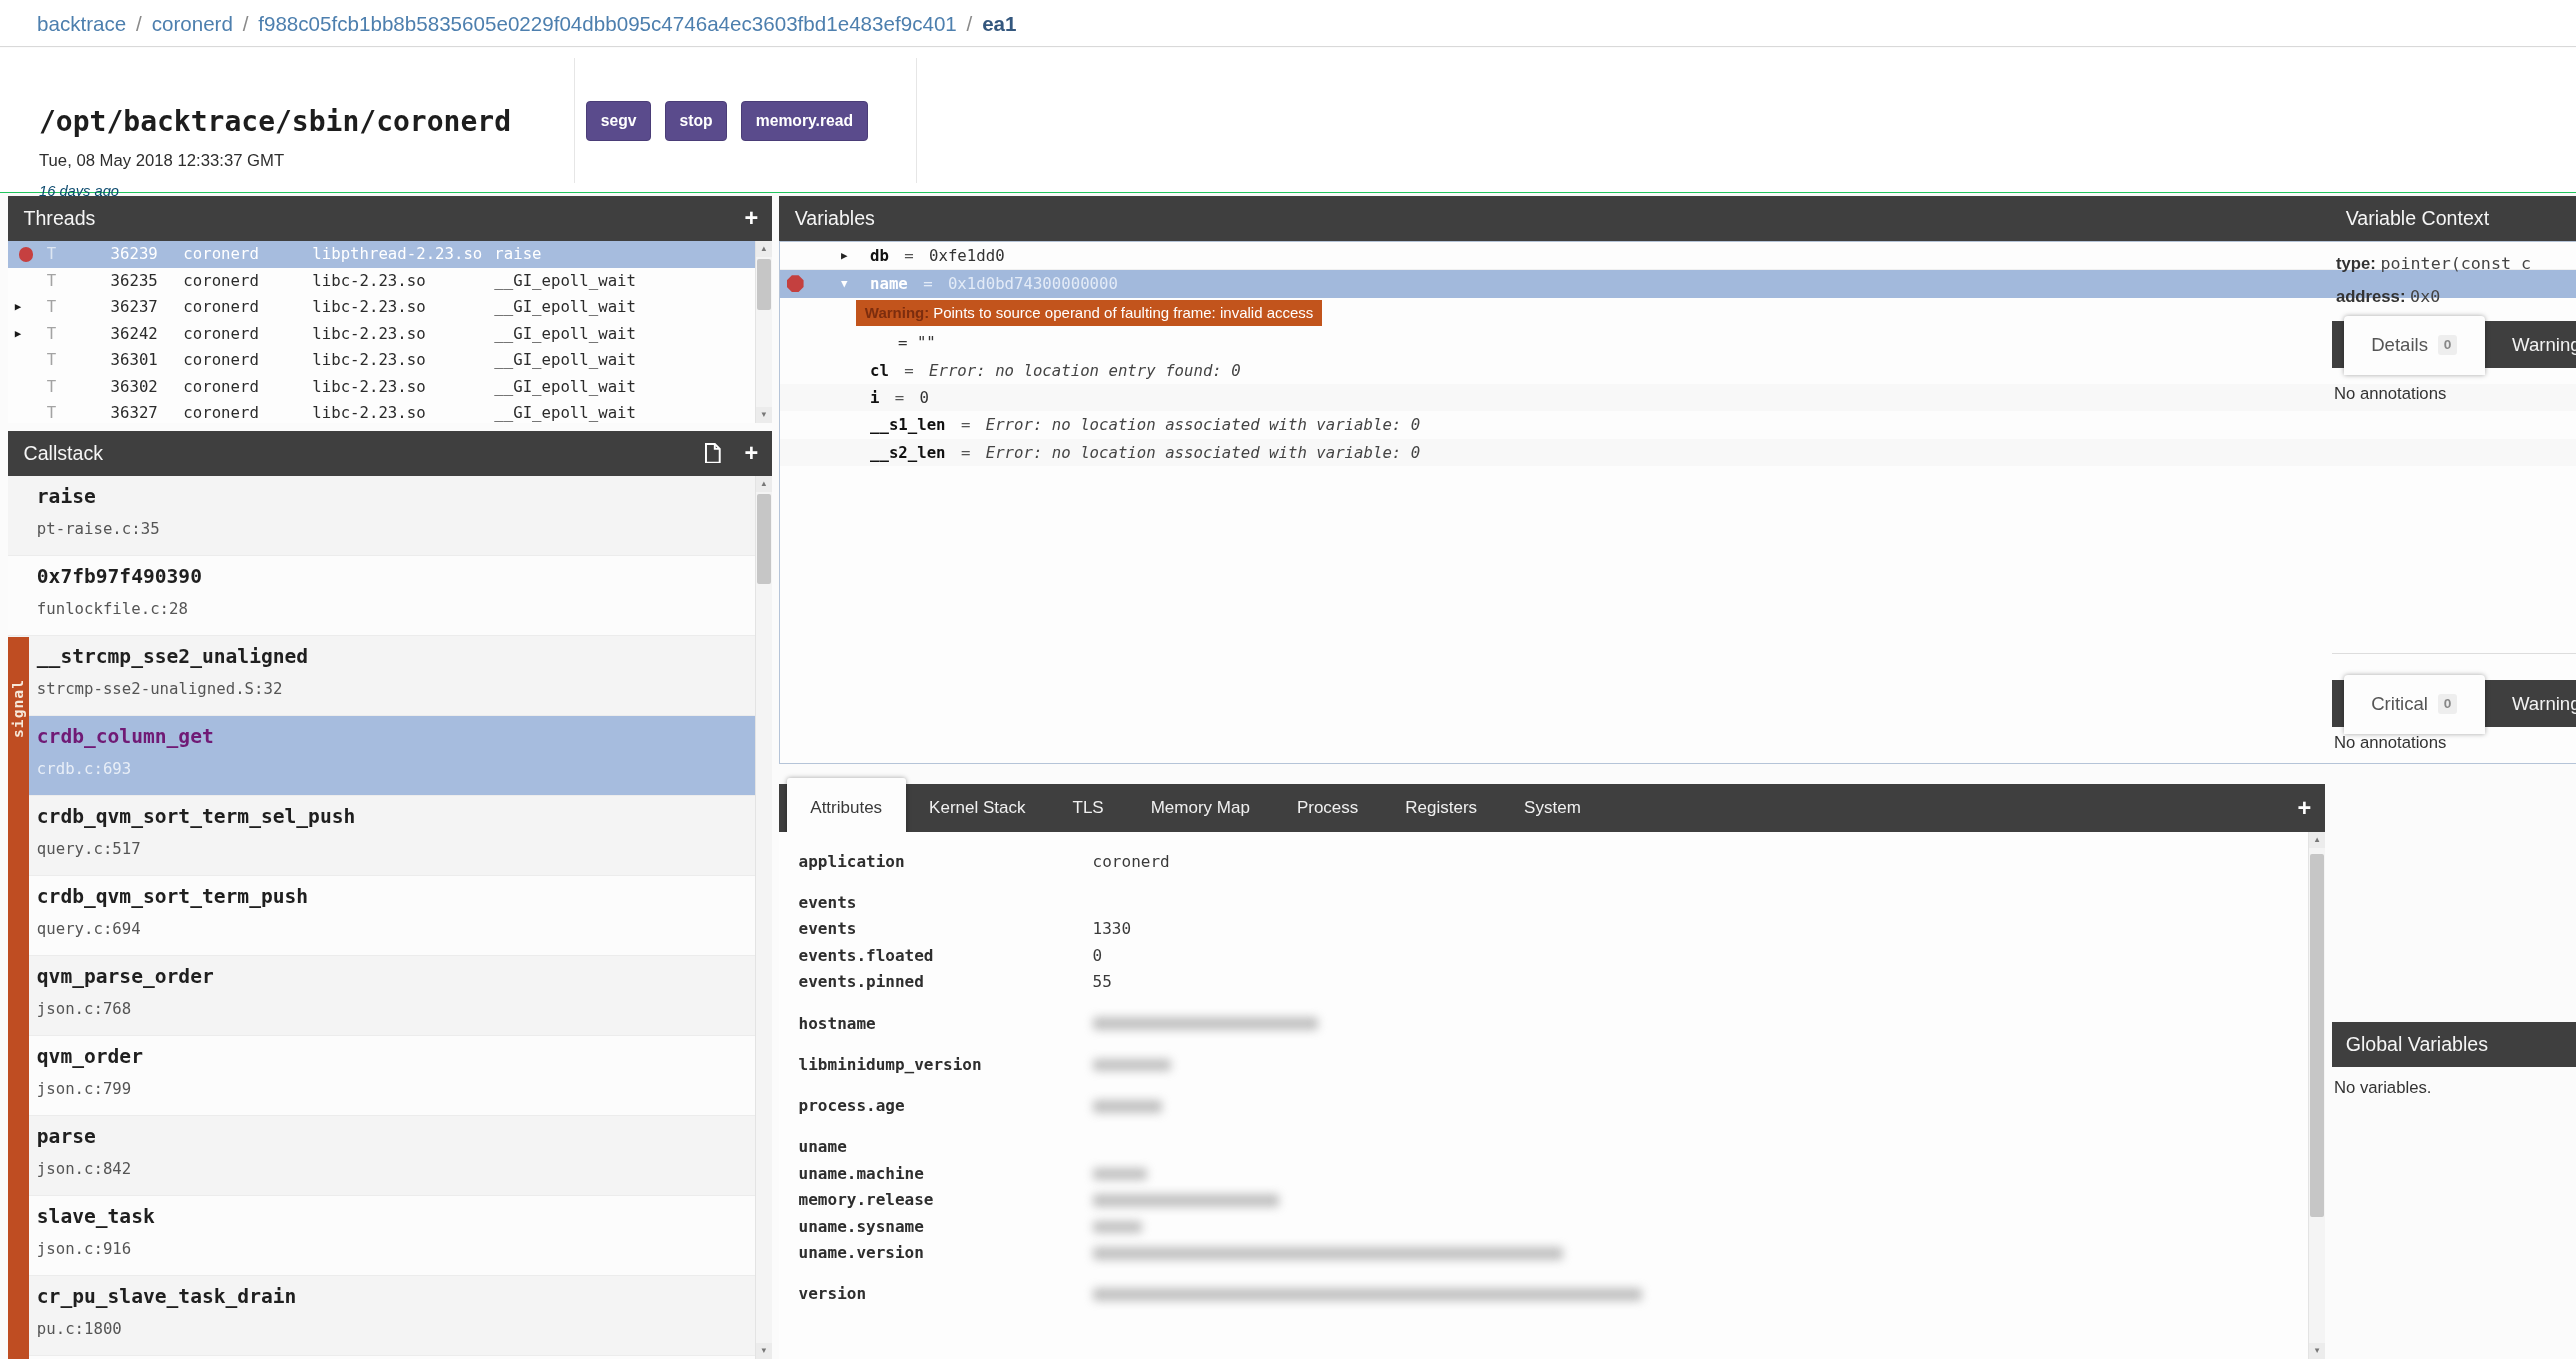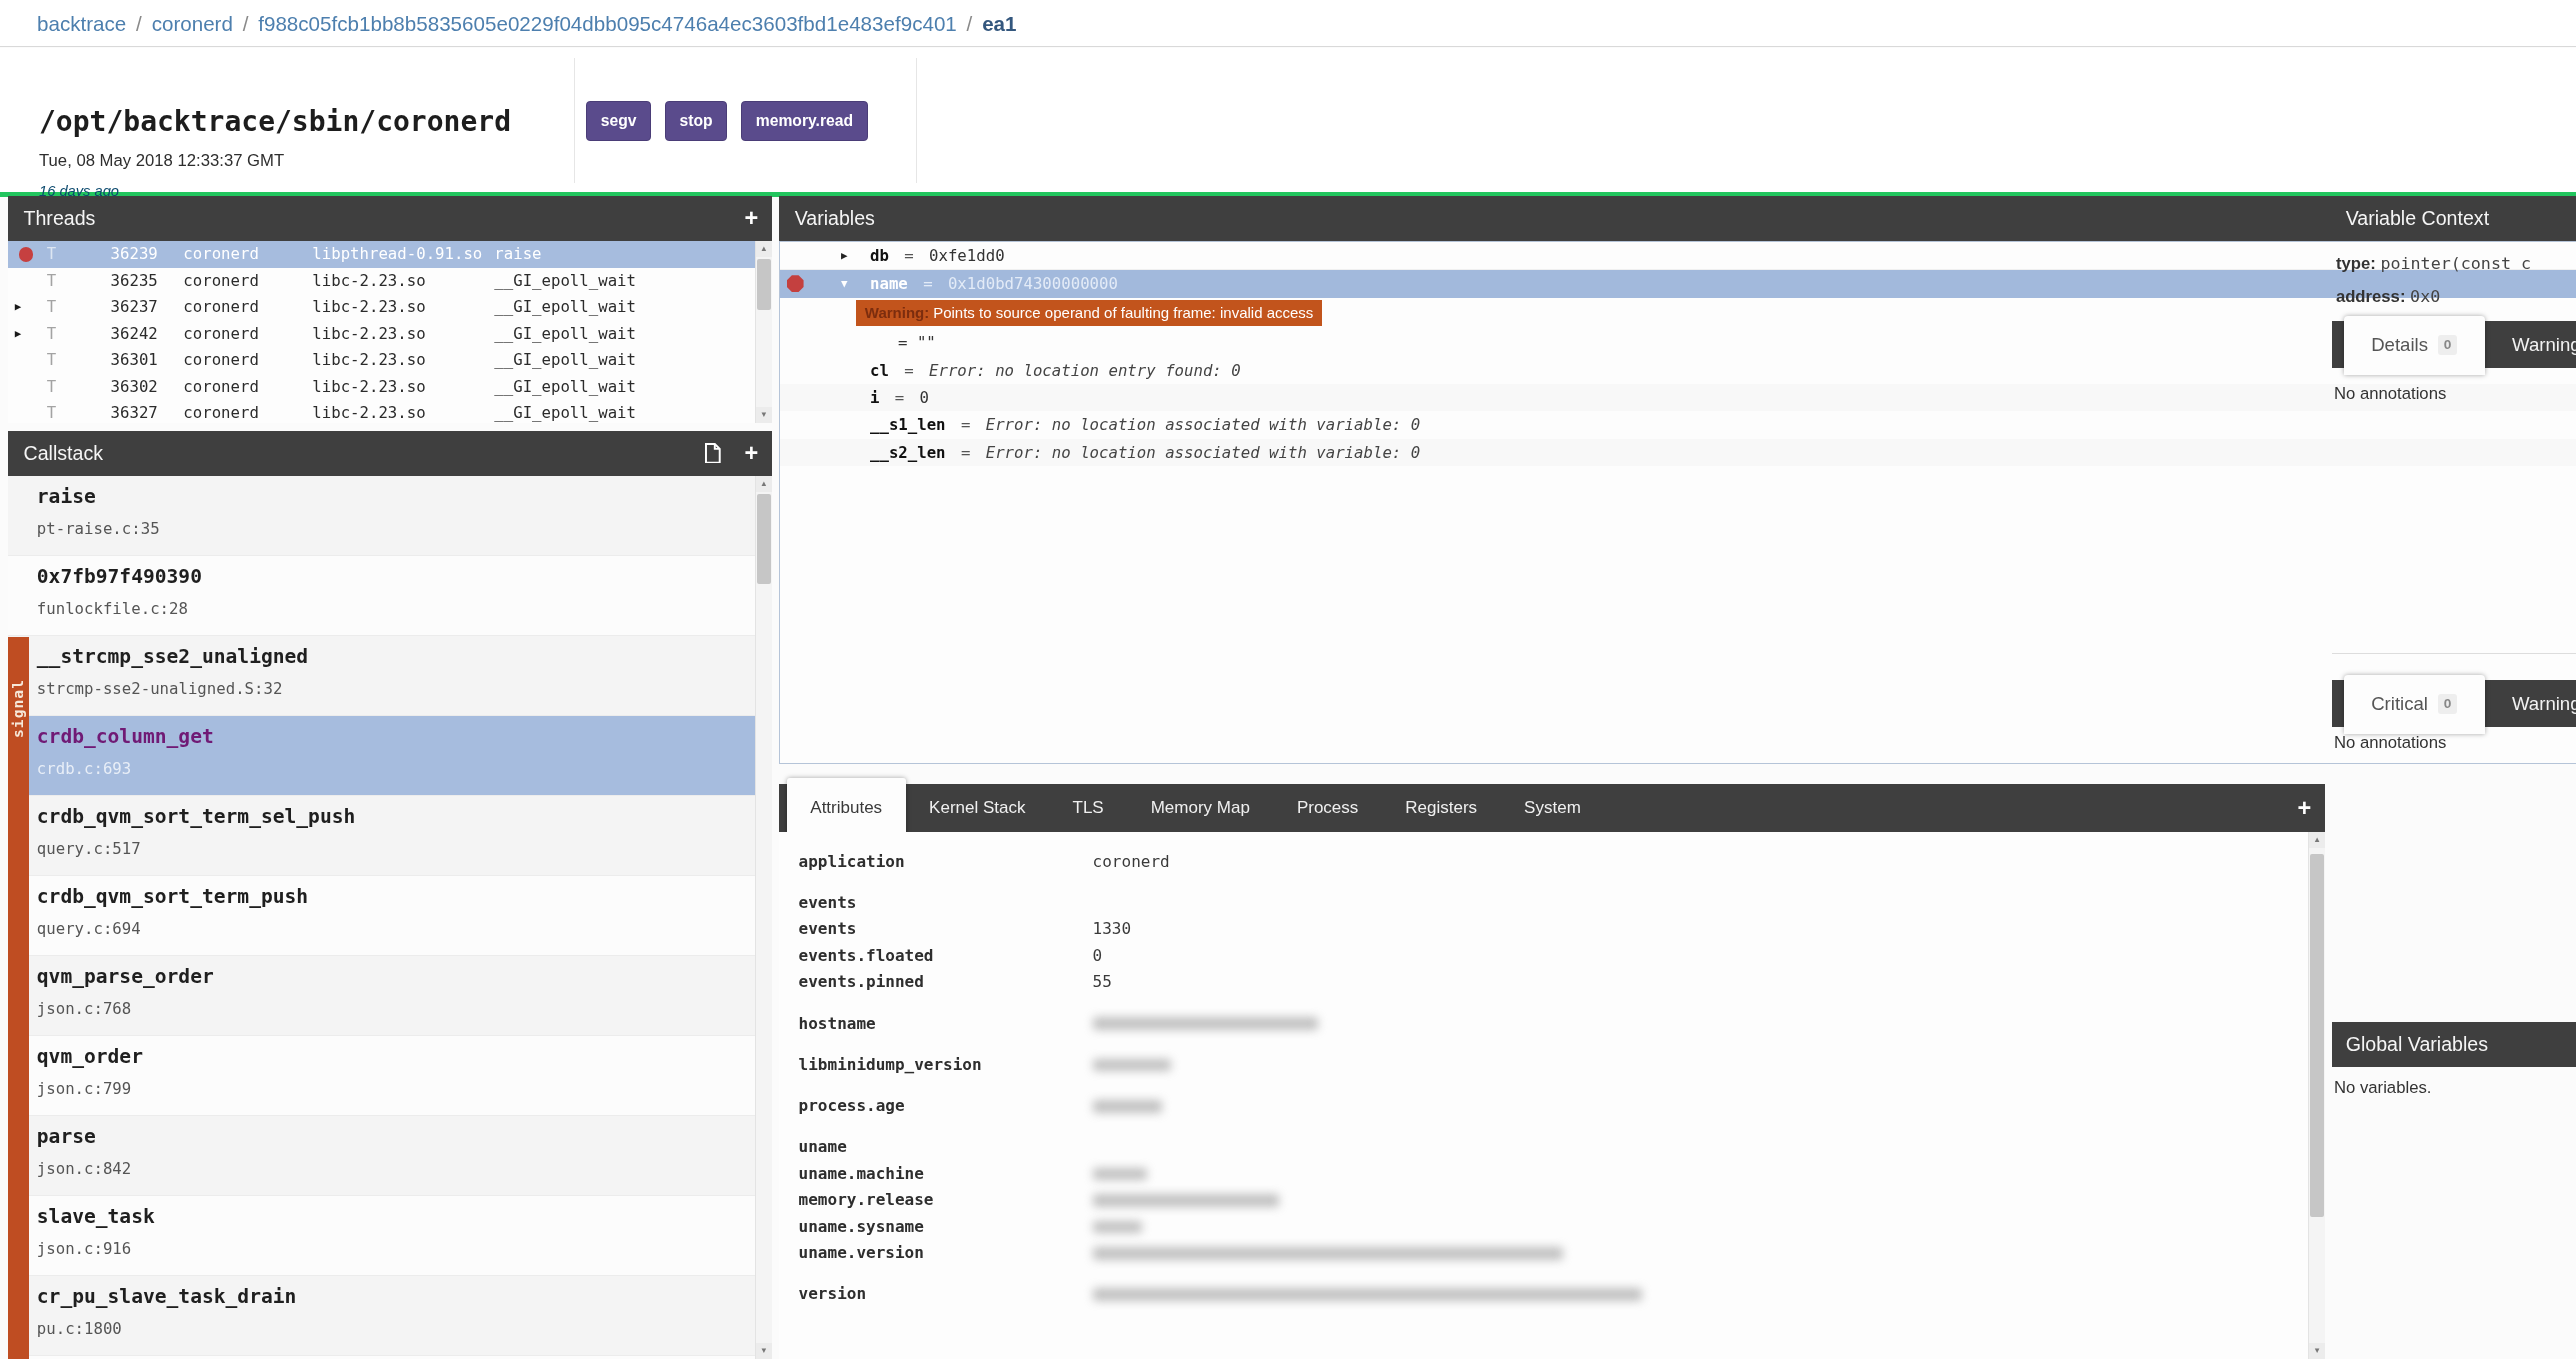--- a/index.html
+++ b/index.html
@@ -10,21 +10,21 @@
   
   .breadcrumb{position:absolute;top:0;left:0;width:100%;height:47px;background:#fff;
               border-bottom:1px solid #d9d9d9;line-height:47px;padding-left:37px;box-sizing:border-box;
               font-size:20.6px;white-space:nowrap;}
   .crumb{color:#4d7fae;cursor:pointer;}
   .crumb.current{color:#34577e;font-weight:bold;}
   .crumb-sep{color:#8a8a8a;margin:0 9.8px;}
 
   
   .header-card{position:absolute;top:48px;left:0;width:100%;height:144px;background:#fff;
-               border-bottom:5px solid #22c55e;}
+               border-bottom:1px solid #22c55e;}
   .dump-title{position:absolute;left:39px;top:57px;font-family:"DejaVu Sans Mono",monospace;
               font-weight:bold;font-size:28px;color:#1d1d1d;}
   .dump-timestamp{position:absolute;left:39px;top:103px;font-size:16.7px;color:#2e2e2e;}
   .dump-age{position:absolute;left:39px;top:135px;font-size:14.7px;font-style:italic;color:#0c4a6e;}
   .header-divider{position:absolute;top:9.8px;width:1px;height:125px;background:#e6e6e6;}
   .header-divider.d1{left:574px;}
   .header-divider.d2{left:916px;}
   .header-actions{position:absolute;left:586px;top:53px;display:flex;gap:13.7px;}
   .action-btn{background:#5a4b8c;border:1px solid #4a3d77;border-radius:3.9px;color:#fff;
               font-family:"Liberation Sans",sans-serif;font-weight:bold;font-size:15.7px;
@@ -182,21 +182,21 @@
     </div>
     <div class="thread-list">
 
         <div class="thread-row selected fault">
           <span class="t-marker">
             <span class="fault-dot"></span>
           </span>
           <span class="t-flag">T</span>
           <span class="t-id">36239</span>
           <span class="t-proc">coronerd</span>
-          <span class="t-mod">libpthread-0.91.so</span>
+          <span class="t-mod">libpthread-2.23.so</span>
           <span class="t-func">raise</span>
         </div>
 
         <div class="thread-row">
           <span class="t-marker"></span>
           <span class="t-flag">T</span>
           <span class="t-id">36235</span>
           <span class="t-proc">coronerd</span>
           <span class="t-mod">libc-2.23.so</span>
           <span class="t-func">__GI_epoll_wait</span>

